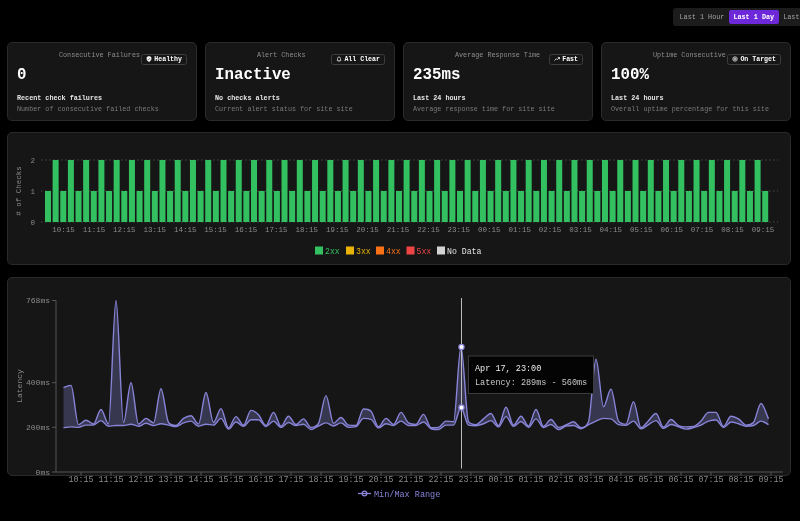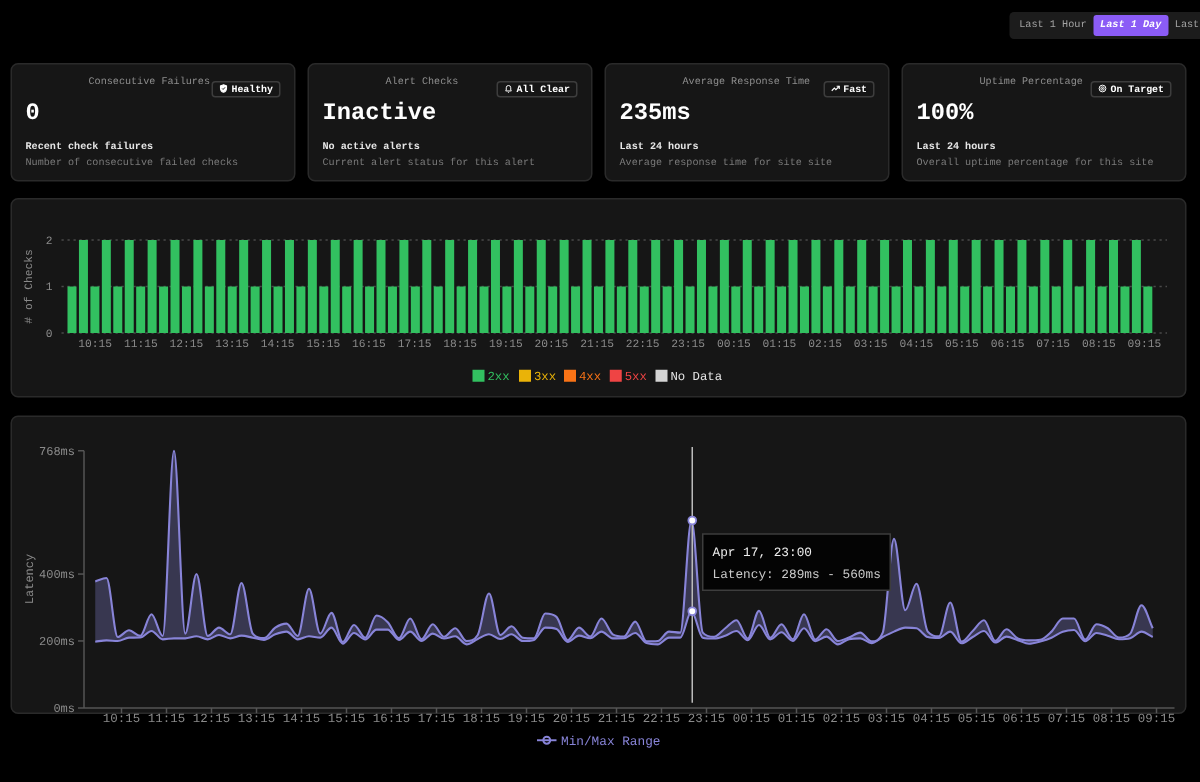--- a/index.html
+++ b/index.html
@@ -1,19 +1,19 @@
 <!DOCTYPE html>
 <html><head><meta charset="utf-8">
 <style>
 * { margin:0; padding:0; box-sizing:border-box; }
 html,body { width:800px; height:521px; background:#000000; font-family:"Liberation Mono", monospace; overflow:hidden; }
 .tabs { position:absolute; left:629px; top:8px; height:18px; background:#1c1c1c; border-radius:3px;
         display:flex; align-items:center; padding:0 2px;margin-left:44px; }
 .tab { white-space:nowrap; font-size:6.8px; color:#a3a3a3; padding:0 4.5px; height:14px; line-height:14px; }
-.tab.active { background:#8b5cf6; color:#fff; font-weight:bold; border-radius:2px;font-style:italic; }
+.tab.active { background:#6d28d9; color:#fff; font-weight:bold; border-radius:2px; }
 .card { position:absolute; top:42px; width:190px; height:79px; background:#161616;
         border:1px solid #2a2a2a; border-radius:5px; }
 .ctitle { position:absolute; left:9px; top:8px; font-size:6.75px; color:#8e8e8e;margin-left:42px; }
 .badge { position:absolute; right:9px; top:11px; height:10.5px; border:1px solid #3d3d3d; border-radius:2.5px;
          display:flex; align-items:center; gap:2.5px; padding:0 4px; font-size:6.6px; font-weight:bold; color:#fff; }
 .cvalue { position:absolute; left:9px; top:25px; font-size:15.8px; font-weight:bold; color:#fff; line-height:15px; }
 .csub1 { position:absolute; left:9px; top:50.5px; font-size:6.75px; font-weight:bold; color:#e6e6e6; }
 .csub2 { position:absolute; left:9px; top:62px; font-size:6.75px; color:#7a7a7a; }
 .panel { position:absolute; left:7px; width:784px; background:#161616; border:1px solid #2a2a2a; border-radius:5px; }
 </style></head>
@@ -40,38 +40,38 @@
 <div class="card" style="left:205px">
   <div class="ctitle">Alert Checks</div>
   <div class="badge">
       <svg width="6" height="6" viewBox="0 0 24 24" fill="none" stroke="#ffffff" stroke-width="2.6">
         <path d="M6 16 V10 a6 6 0 0 1 12 0 v6 l1.5 2.5 H4.5 Z"></path>
         <path d="M10 21 a2.2 2.2 0 0 0 4 0"></path>
       </svg>
       <span>All Clear</span>
     </div>
   <div class="cvalue">Inactive</div>
-  <div class="csub1">No active alerts</div>
-  <div class="csub2">Current alert status for this alert</div>
+  <div class="csub1">No checks alerts</div>
+  <div class="csub2">Current alert status for site site</div>
 </div>
 <div class="card" style="left:403px">
   <div class="ctitle">Average Response Time</div>
   <div class="badge">
       <svg width="6" height="6" viewBox="0 0 24 24" fill="none" stroke="#ffffff" stroke-width="3">
         <path d="M2 18 L9 11 L13 15 L22 6"></path>
         <path d="M15 6 H22 V13"></path>
       </svg>
       <span>Fast</span>
     </div>
   <div class="cvalue">235ms</div>
   <div class="csub1">Last 24 hours</div>
   <div class="csub2">Average response time for site site</div>
 </div>
 <div class="card" style="left:601px">
-  <div class="ctitle">Uptime Percentage</div>
+  <div class="ctitle">Uptime Consecutive</div>
   <div class="badge">
       <svg width="6" height="6" viewBox="0 0 24 24" fill="none" stroke="#ffffff" stroke-width="2.6">
         <circle cx="12" cy="12" r="9"></circle>
         <circle cx="12" cy="12" r="4.5"></circle>
         <circle cx="12" cy="12" r="1" fill="#fff"></circle>
       </svg>
       <span>On Target</span>
     </div>
   <div class="cvalue">100%</div>
   <div class="csub1">Last 24 hours</div>

